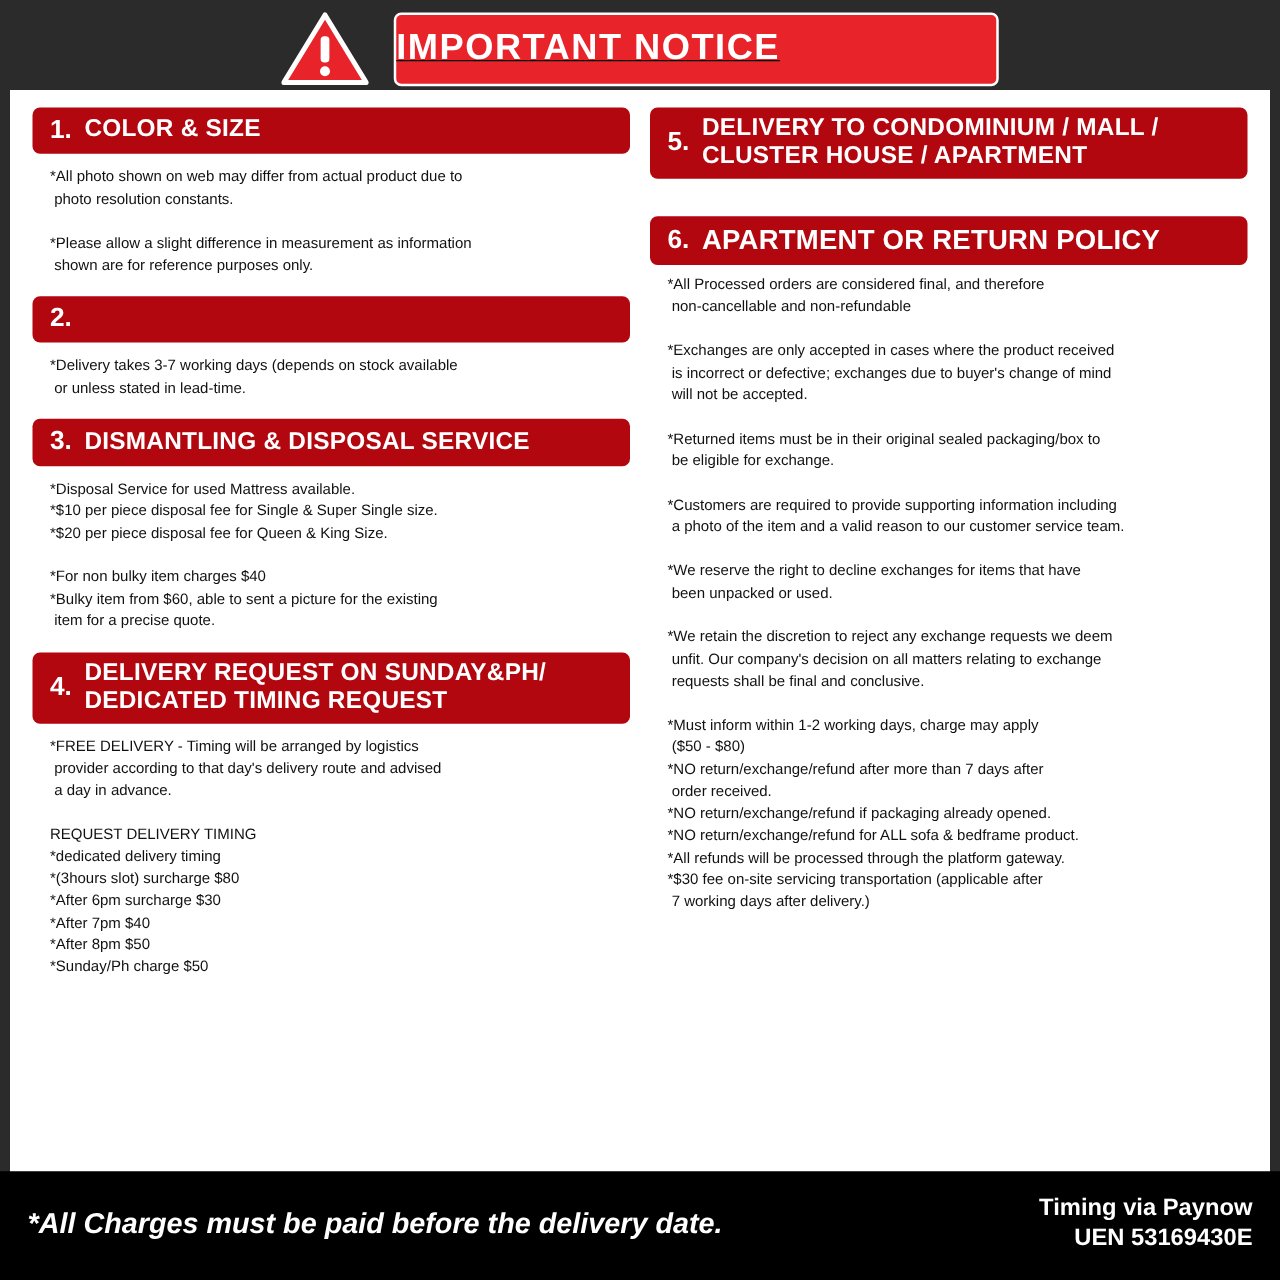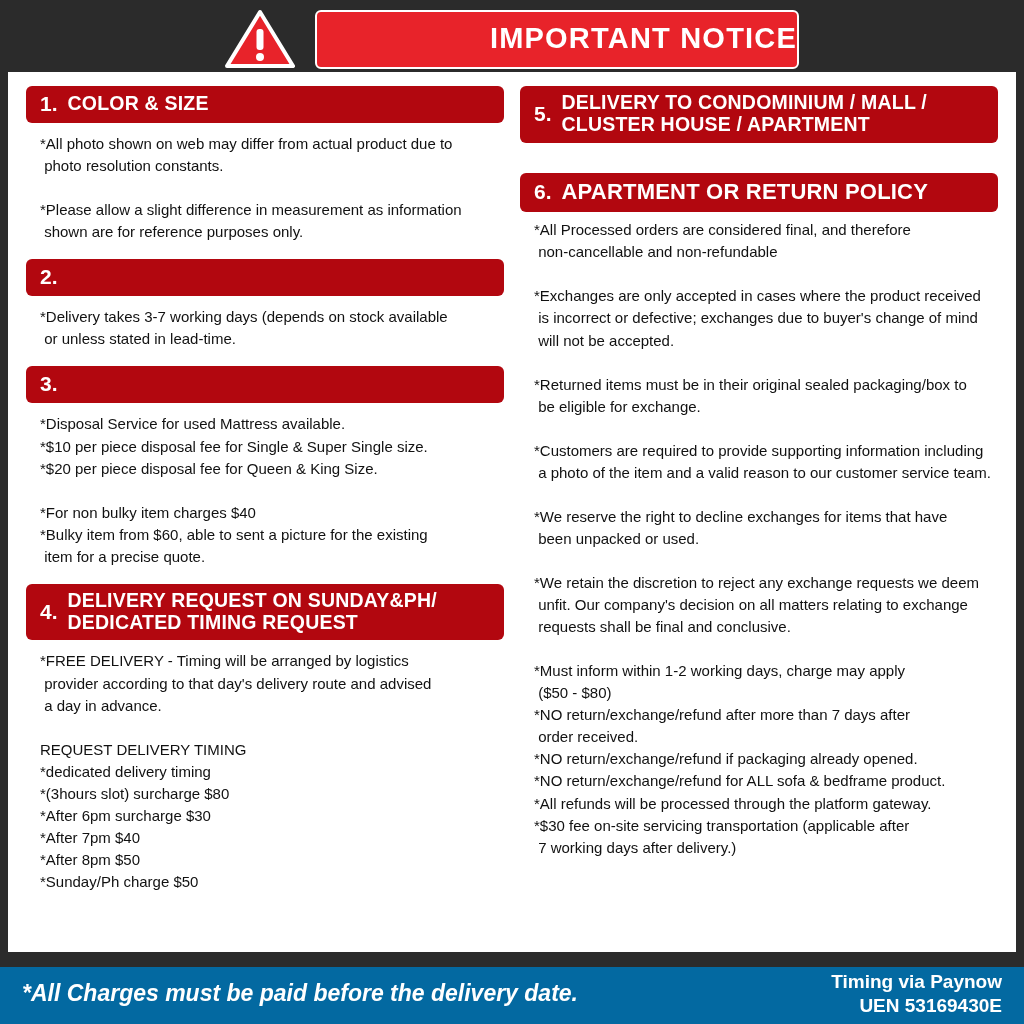--- a/index.html
+++ b/index.html
@@ -35,22 +35,23 @@
     width: 70px;
     height: 60px;
     position: relative;
     flex: 0 0 auto;
   }
   .notice-banner {
     width: 480px;
     background: #e8232a;
     border: 2px solid #ffffff;
     border-radius: 6px;
-    text-align: right;
+    text-align: left;
     padding: 10px 0 12px 0;
+    text-decoration: underline;
   }
   .notice-banner span {
     color: #ffffff;
     font-size: 29px;
     font-weight: bold;
     letter-spacing: 1.2px;
   }
 
   
   .card {
@@ -99,43 +100,43 @@
     letter-spacing: 0.2px;
   }
   .bar.two-line {
     padding-top: 6px;
     padding-bottom: 7px;
   }
   .bar.big .ttl { font-size: 22px; }
 
   
   .body-txt {
-    font-size: 15px;
+    font-size: 12px;
     color: #111111;
     line-height: 1.47;
     padding: 0 4px 0 14px;
     white-space: pre-wrap;
   }
   .gap-sm { height: 10px; }
   .gap-md { height: 16px; }
   .gap-lg { height: 20px; }
   .gap-xs { height: 7px; }
 
   .indent-list {
     padding-left: 44px;
   }
 
   
   .footer {
     position: absolute;
     left: 0;
     bottom: 0;
     width: 1024px;
-    height: 57px;
-    background: #0369a1;
+    height: 87px;
+    background: #000000;
     display: flex;
     align-items: center;
     justify-content: space-between;
     padding: 0 22px 4px 22px;
     box-sizing: border-box;
   }
   .footer-left {
     color: #ffffff;
     font-size: 23px;
     font-weight: bold;
@@ -186,20 +187,21 @@
       <div class="bar">
         <span class="num">2.</span>
       </div>
       <div class="gap-sm"></div>
       <div class="body-txt">*Delivery takes 3-7 working days (depends on stock available
  or unless stated in lead-time.</div>
       <div class="gap-md"></div>
 
       <div class="bar">
         <span class="num">3.</span>
+        <span class="ttl">DISMANTLING &amp; DISPOSAL SERVICE</span>
       </div>
       <div class="gap-sm"></div>
       <div class="body-txt">*Disposal Service for used Mattress available.
 *$10 per piece disposal fee for Single &amp; Super Single size.
 *$20 per piece disposal fee for Queen &amp; King Size.
 
 *For non bulky item charges $40
 *Bulky item from $60, able to sent a picture for the existing
  item for a precise quote.</div>
       <div class="gap-md"></div>

